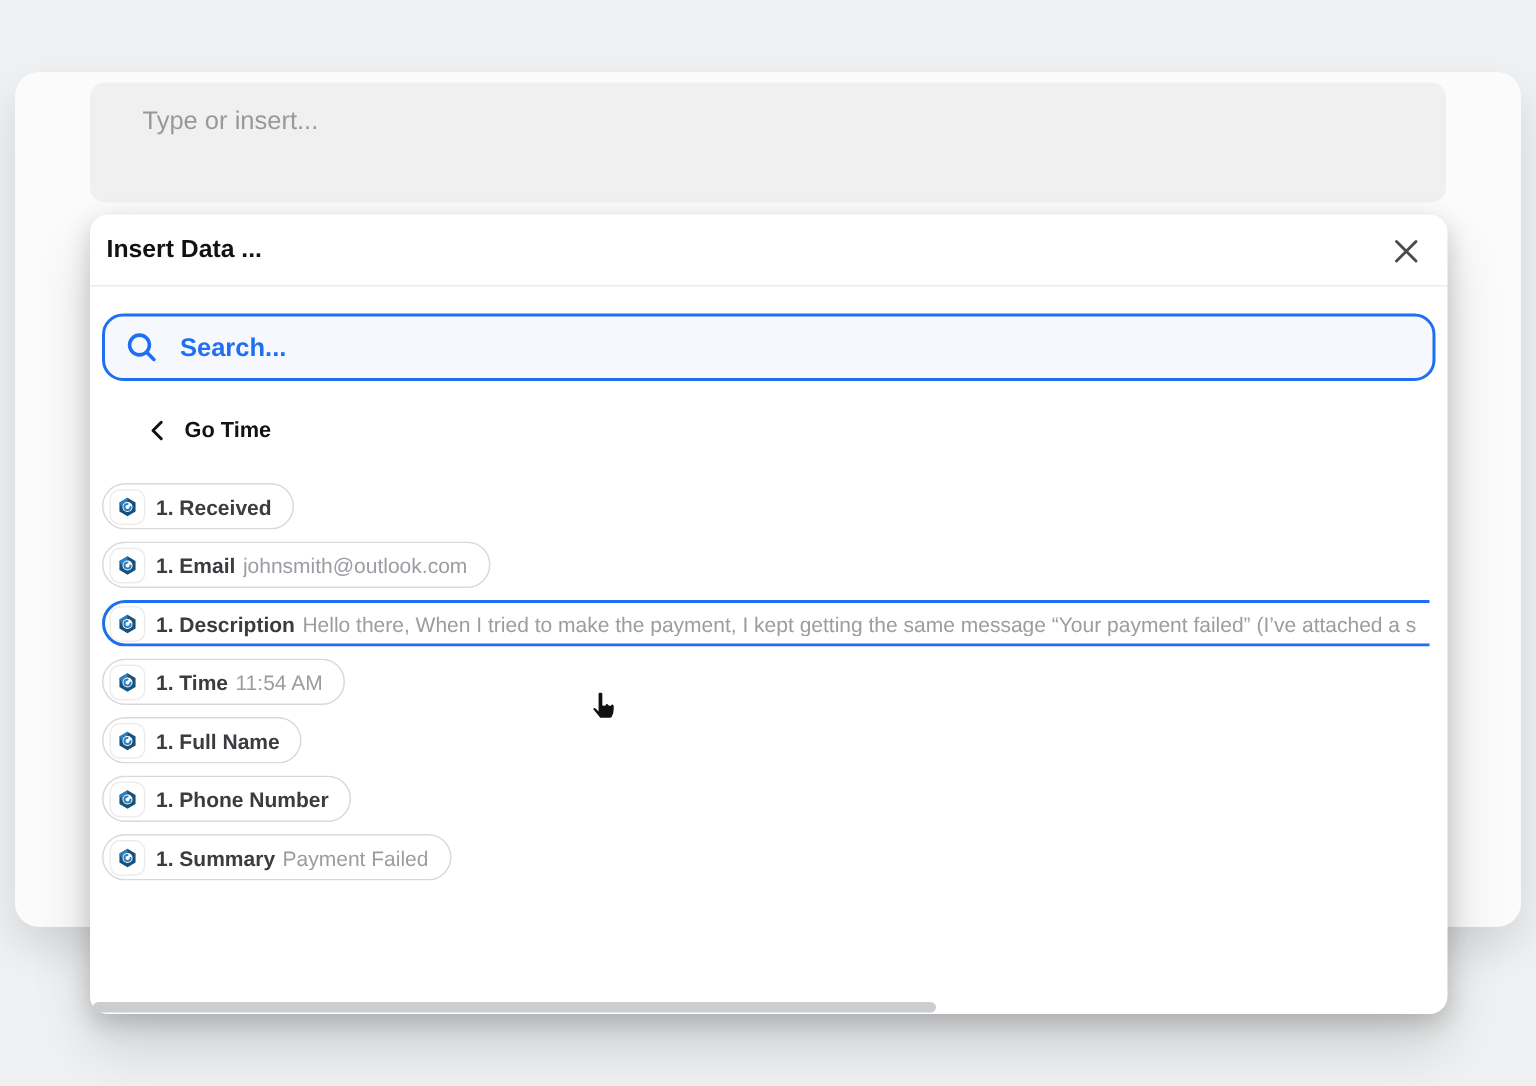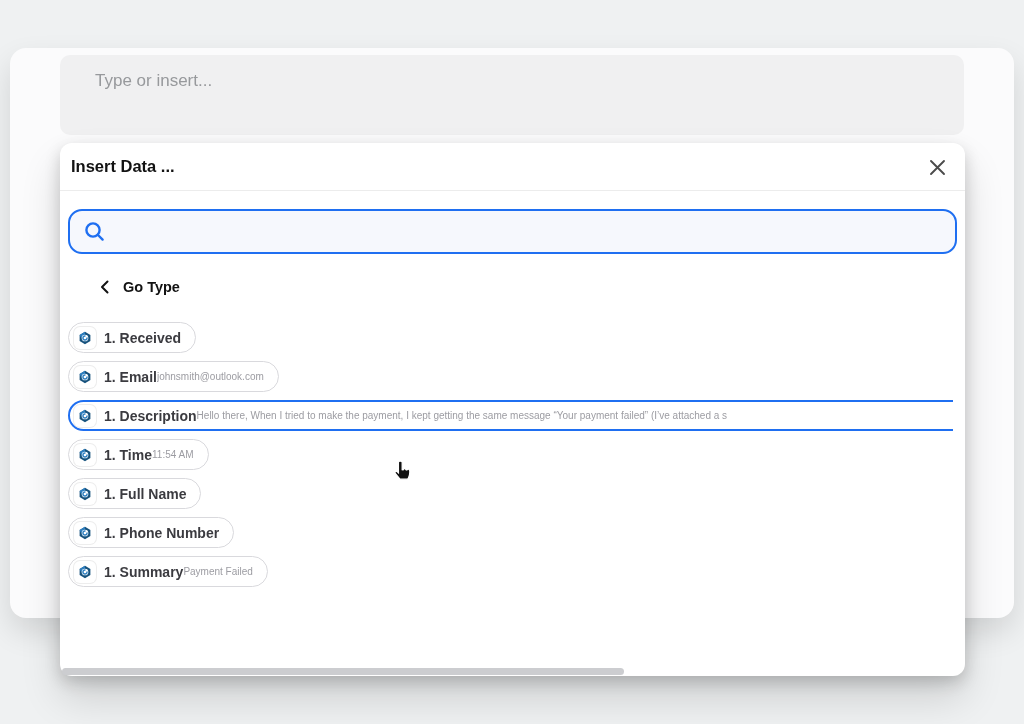--- a/index.html
+++ b/index.html
@@ -44,21 +44,21 @@
 
   .pill-list{position:absolute;left:8px;top:179px;width:885px;}
   .pill-row{height:31px;margin-bottom:8px;position:relative;overflow:hidden;}
   .pill{display:inline-flex;align-items:center;height:31px;box-sizing:border-box;background:#fff;
           border:1px solid #d9d9dd;border-radius:16px;padding:0 14px 0 5px;cursor:pointer;
           font-family:inherit;white-space:nowrap;}
   .pill-row.selected .pill{border:2px solid var(--accent,#1f6ff1);width:900px;padding-left:4px;}
   .pill-icon{width:22px;height:22px;border-radius:6px;background:#fff;box-shadow:0 0 0 1px #ededed;
           display:flex;align-items:center;justify-content:center;margin-right:8px;flex:0 0 auto;}
   .pill-label{font-size:14px;font-weight:700;color:#3b3b40;}
-  .pill-value{font-size:10px;color:#9c9ca2;overflow:hidden;text-overflow:clip;}
+  .pill-value{font-size:14px;color:#9c9ca2;margin-left:5px;overflow:hidden;text-overflow:clip;}
 
   .hscroll-track{position:absolute;left:2px;bottom:1px;width:880px;height:7px;}
   .hscroll-thumb{position:absolute;left:0;top:0;width:562px;height:7px;background:#cccdd0;border-radius:4px;}
 
   .cursor{position:absolute;left:391px;top:459px;z-index:9;pointer-events:none;}
 </style>
 </head>
 <body>
 
 <div class="stage">
@@ -78,27 +78,28 @@
           <path d="M3 3 L16 16 M16 3 L3 16" stroke="#4b4b4b" stroke-width="1.9" stroke-linecap="round"></path>
         </svg>
       </button>
     </div>
 
     <div class="search">
       <svg width="22" height="22" viewBox="0 0 22 22">
         <circle cx="9" cy="9" r="6.6" fill="none" stroke="var(--accent,#1f6ff1)" stroke-width="2.4"></circle>
         <path d="M14 14 L18.6 18.6" stroke="var(--accent,#1f6ff1)" stroke-width="2.4" stroke-linecap="round"></path>
       </svg>
+      <input type="text" placeholder="Search..." style="">
     </div>
 
     <button class="goback">
       <svg width="9" height="14" viewBox="0 0 9 14">
         <path d="M7.5 1.5 L2 7 L7.5 12.5" fill="none" stroke="#121212" stroke-width="2" stroke-linecap="round" stroke-linejoin="round"></path>
       </svg>
-      <span class="gb-label">Go Type</span>
+      <span class="gb-label">Go Time</span>
     </button>
 
     <div class="pill-list">
 
     <div class="pill-row">
           <button class="pill">
             <span class="pill-icon">
               <svg width="16" height="16" viewBox="0 0 22 22">
                 <polygon points="11,2.5 18.4,6.8 18.4,15.2 11,19.5 3.6,15.2 3.6,6.8" fill="var(--parser_blue_dark,#16527d)"></polygon>
                 <polygon points="3.6,6.8 11,2.5 11,7.5 5.5,10.5" fill="var(--parser_blue_light,#2e7fc0)"></polygon>

